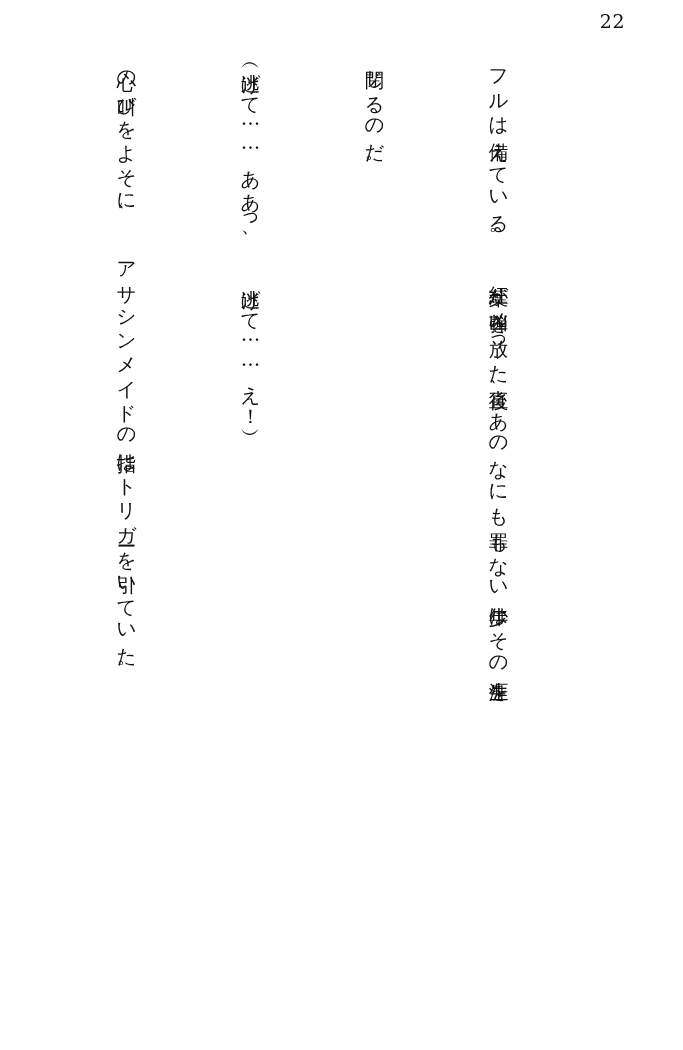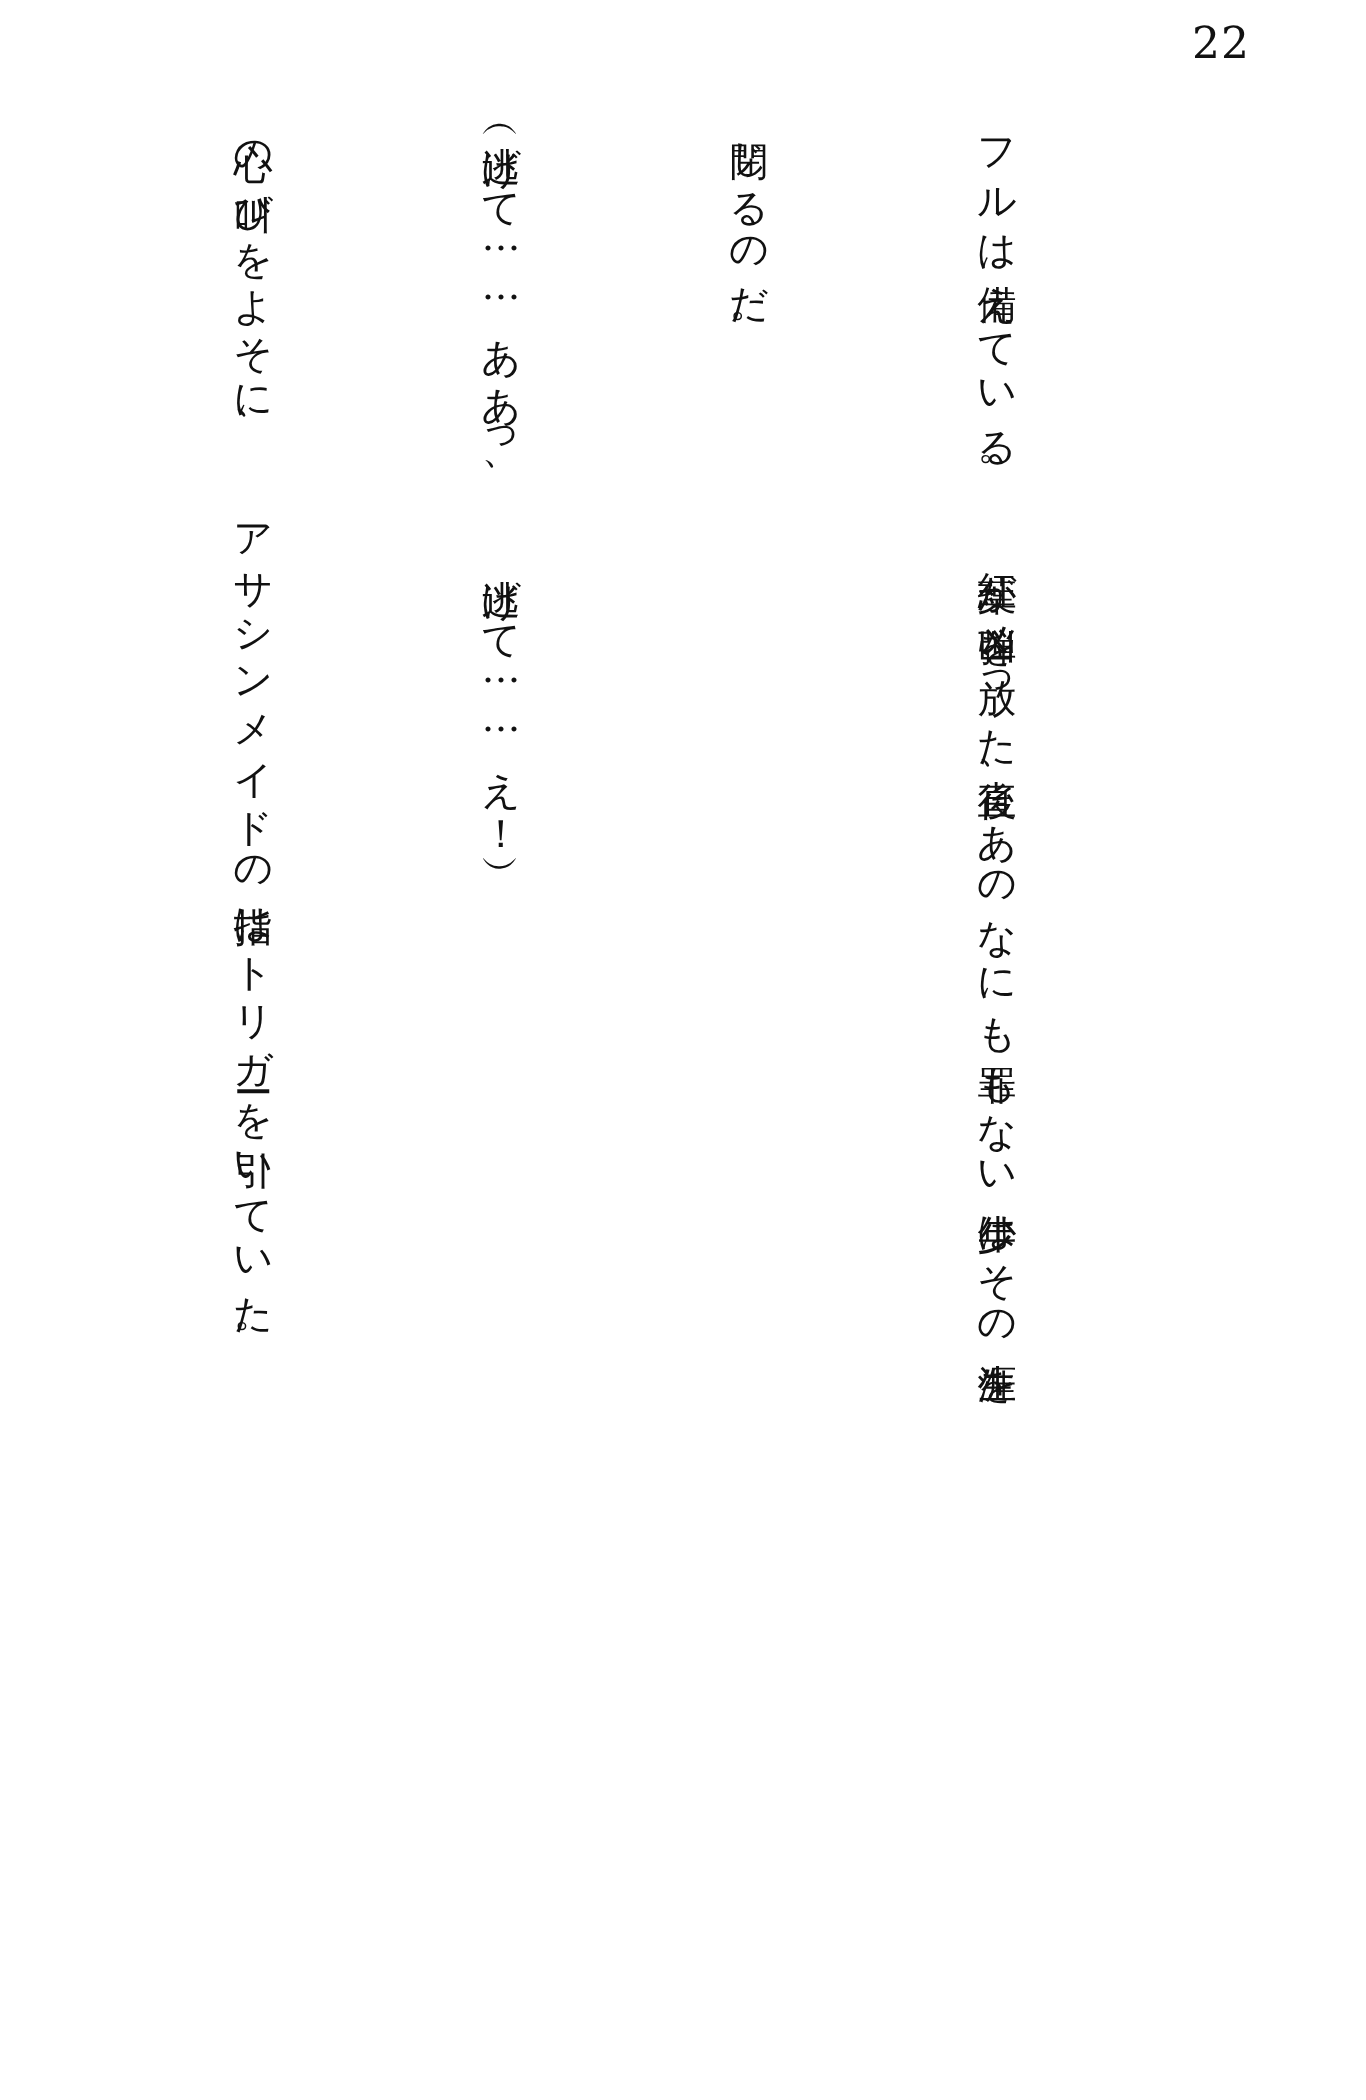--- a/index.html
+++ b/index.html
@@ -20,21 +20,21 @@
     position: relative;
     width: 683px;
     height: 1050px;
     box-sizing: border-box;
   }
 
   .page-number {
     position: absolute;
     top: 10px;
     right: 58px;
-    font-size: 22px;
+    font-size: 19px;
     font-family: "DejaVu Serif", "Liberation Serif", serif;
     letter-spacing: 0.5px;
     color: #111;
   }
 
   
   .vtext {
     position: absolute;
     top: 56px;
     right: 40px;

